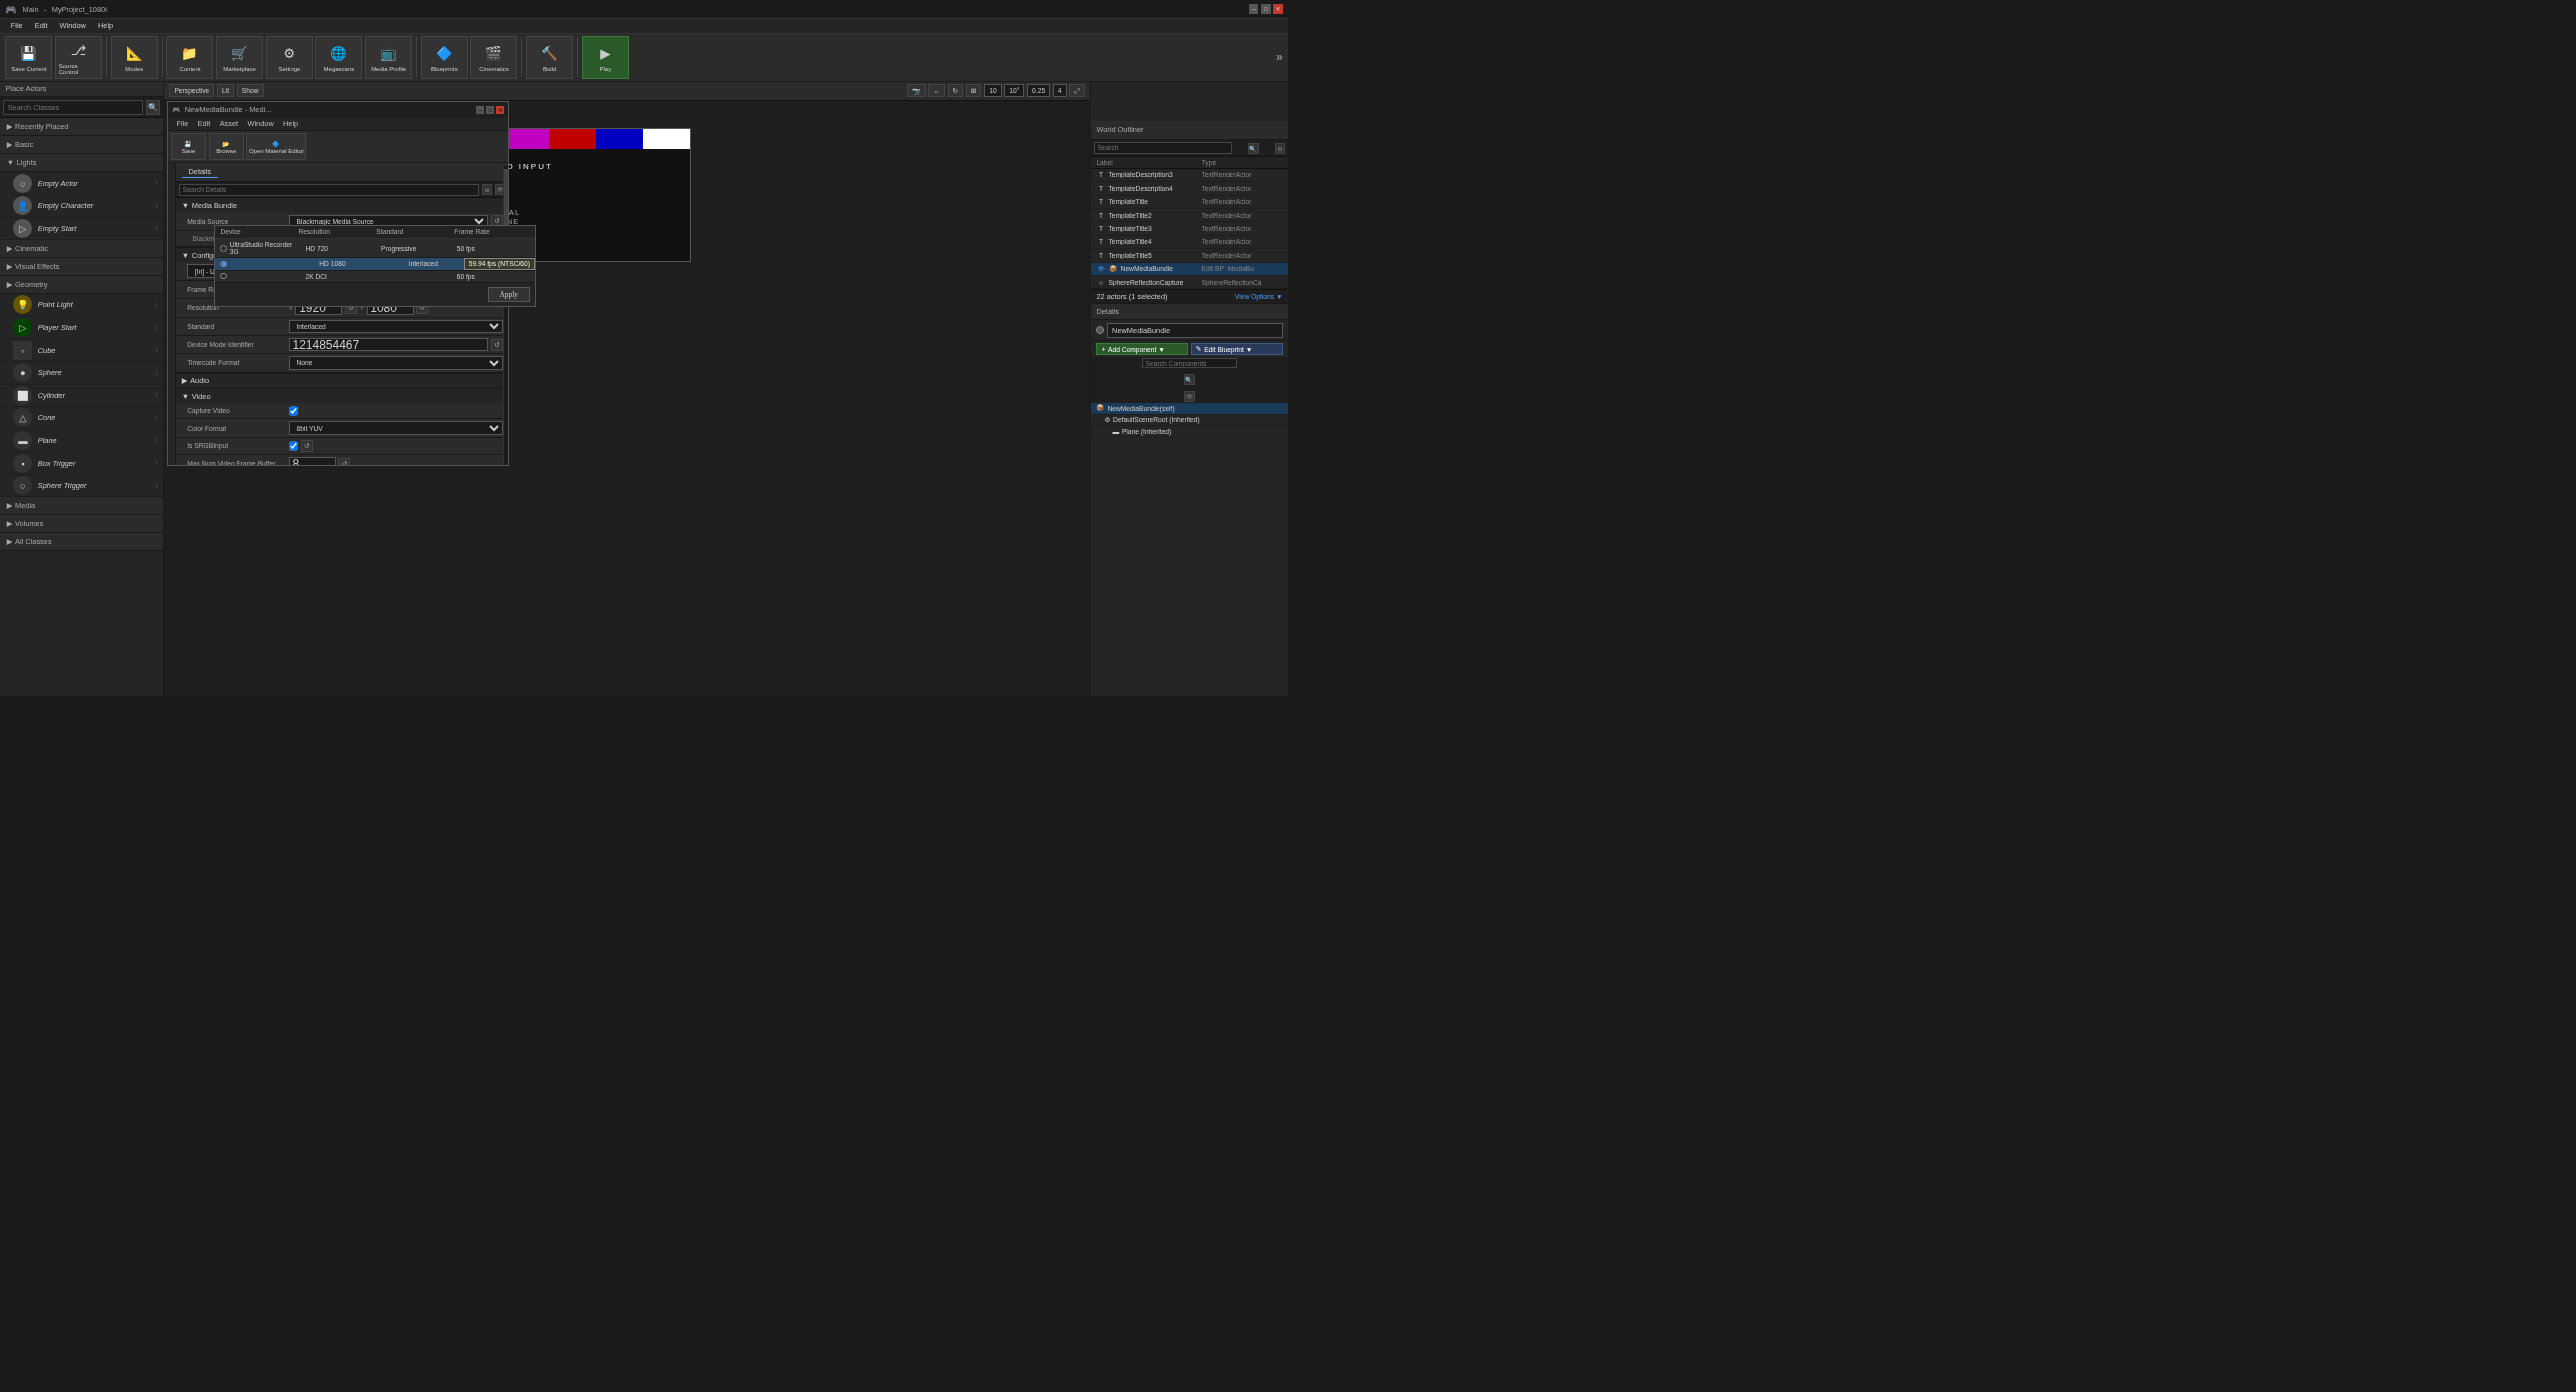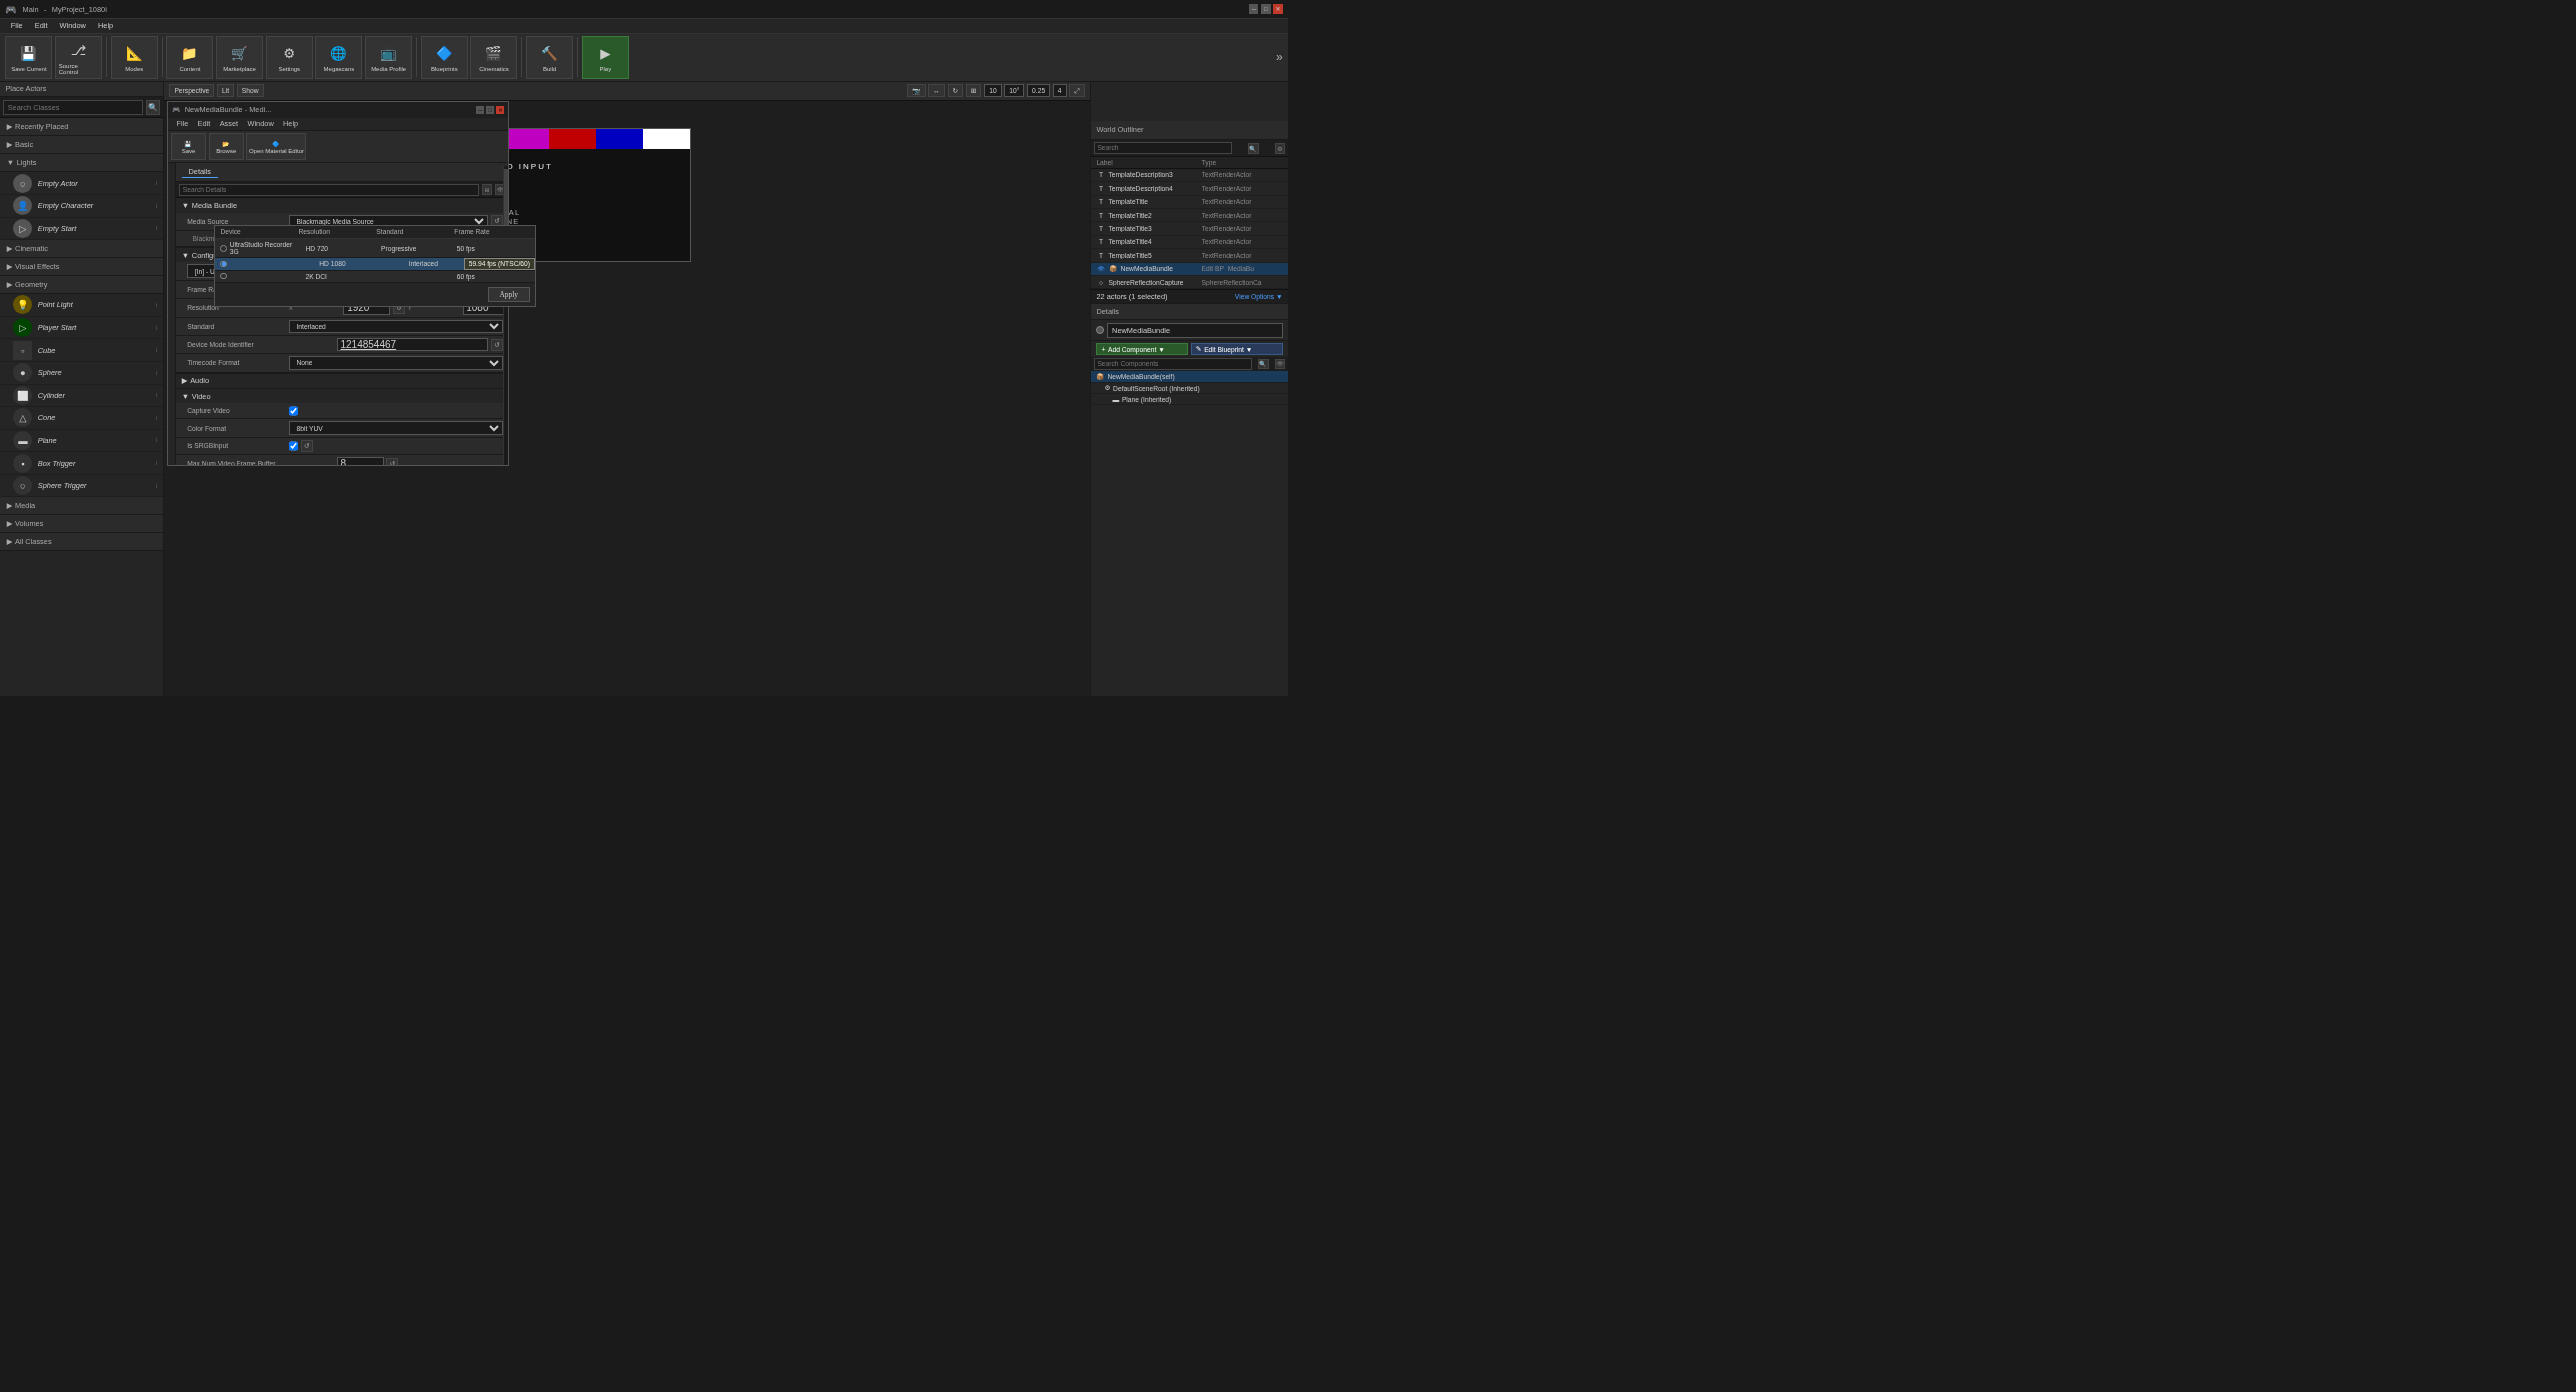--- a/index.html
+++ b/index.html
@@ -377,23 +377,22 @@
       padding: 0.7px 2.7px;
       font-size: 6.7px;
       height: 13.4px;
     }
     .prop-input {
       width: 47px;
       background: #1a1a1a;
       border: 0.7px solid #555;
       color: #ccc;
       padding: 0.7px 2.7px;
-      font-size: 10px;
+      font-size: 12px;
       height: 13.4px;
-      margin-left: 48px;
     }
     .prop-checkbox { width: 9.4px; height: 9.4px; }
     .prop-refresh-btn {
       width: 12px; height: 12px;
       background: #333;
       border: 0.7px solid #444;
       color: #aaa;
       cursor: pointer;
       font-size: 6.7px;
       display: flex; align-items: center; justify-content: center;
@@ -612,20 +611,21 @@
       font-size: 6.7px;
       cursor: pointer;
       display: flex; align-items: center; gap: 2.7px;
     }
     .search-components {
       display: flex;
       align-items: center;
       padding: 1.3px 2.7px;
       background: #1e1e1e;
       gap: 6px;
+      flex-direction: column;
     }
     .search-components input {
       flex: 1;
       background: #1a1a1a;
       border: 0.7px solid #444;
       color: #ccc;
       padding: 0.7px 2.7px;
       font-size: 6.7px;
       height: 12px;
     }

